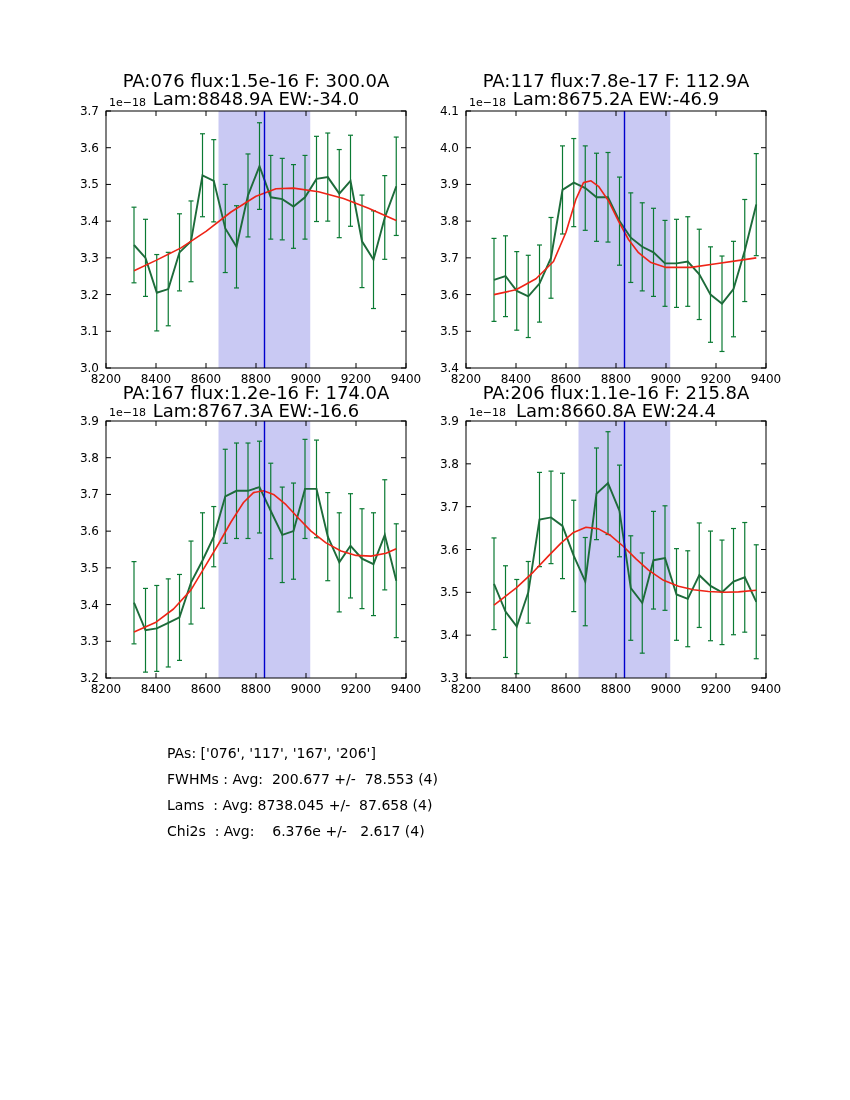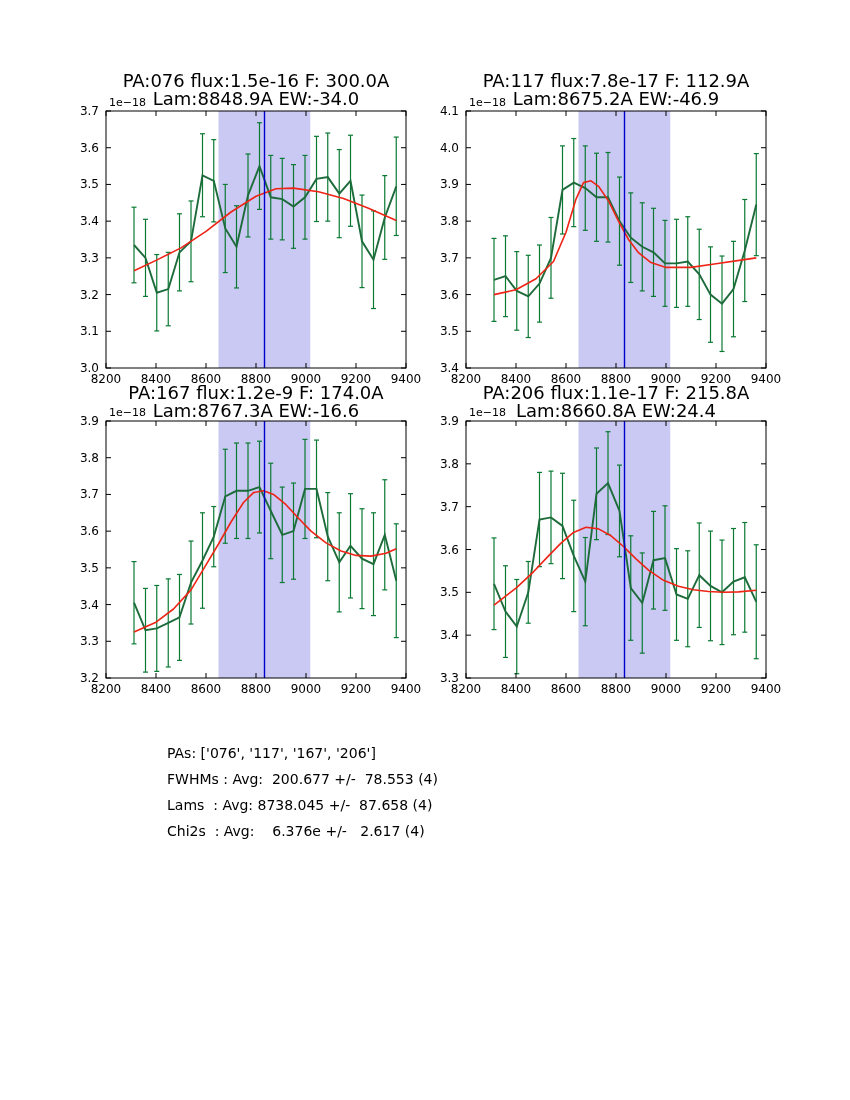--- a/index.html
+++ b/index.html
@@ -584,23 +584,23 @@
           <text x="459" y="425" text-anchor="end">3.9</text>
           <text x="469" y="416" font-size="11">1e−18</text>
         </g>
       </g>
     </svg>
 
   <div class="plot-title" id="title-0-1">PA:076 flux:1.5e-16 F: 300.0A</div>
   <div class="plot-title" id="title-0-2">Lam:8848.9A EW:-34.0</div>
   <div class="plot-title" id="title-1-1">PA:117 flux:7.8e-17 F: 112.9A</div>
   <div class="plot-title" id="title-1-2">Lam:8675.2A EW:-46.9</div>
-  <div class="plot-title" id="title-2-1">PA:167 flux:1.2e-9 F: 174.0A</div>
+  <div class="plot-title" id="title-2-1">PA:167 flux:1.2e-16 F: 174.0A</div>
   <div class="plot-title" id="title-2-2">Lam:8767.3A EW:-16.6</div>
-  <div class="plot-title" id="title-3-1">PA:206 flux:1.1e-17 F: 215.8A</div>
+  <div class="plot-title" id="title-3-1">PA:206 flux:1.1e-16 F: 215.8A</div>
   <div class="plot-title" id="title-3-2">Lam:8660.8A EW:24.4</div>
 
   <div class="summary">
     <div>PAs: ['076', '117', '167', '206']</div>
     <div>FWHMs : Avg:  200.677 +/-  78.553 (4)</div>
     <div>Lams  : Avg: 8738.045 +/-  87.658 (4)</div>
     <div>Chi2s  : Avg:    6.376e +/-   2.617 (4)</div>
   </div>
 
 </div>

